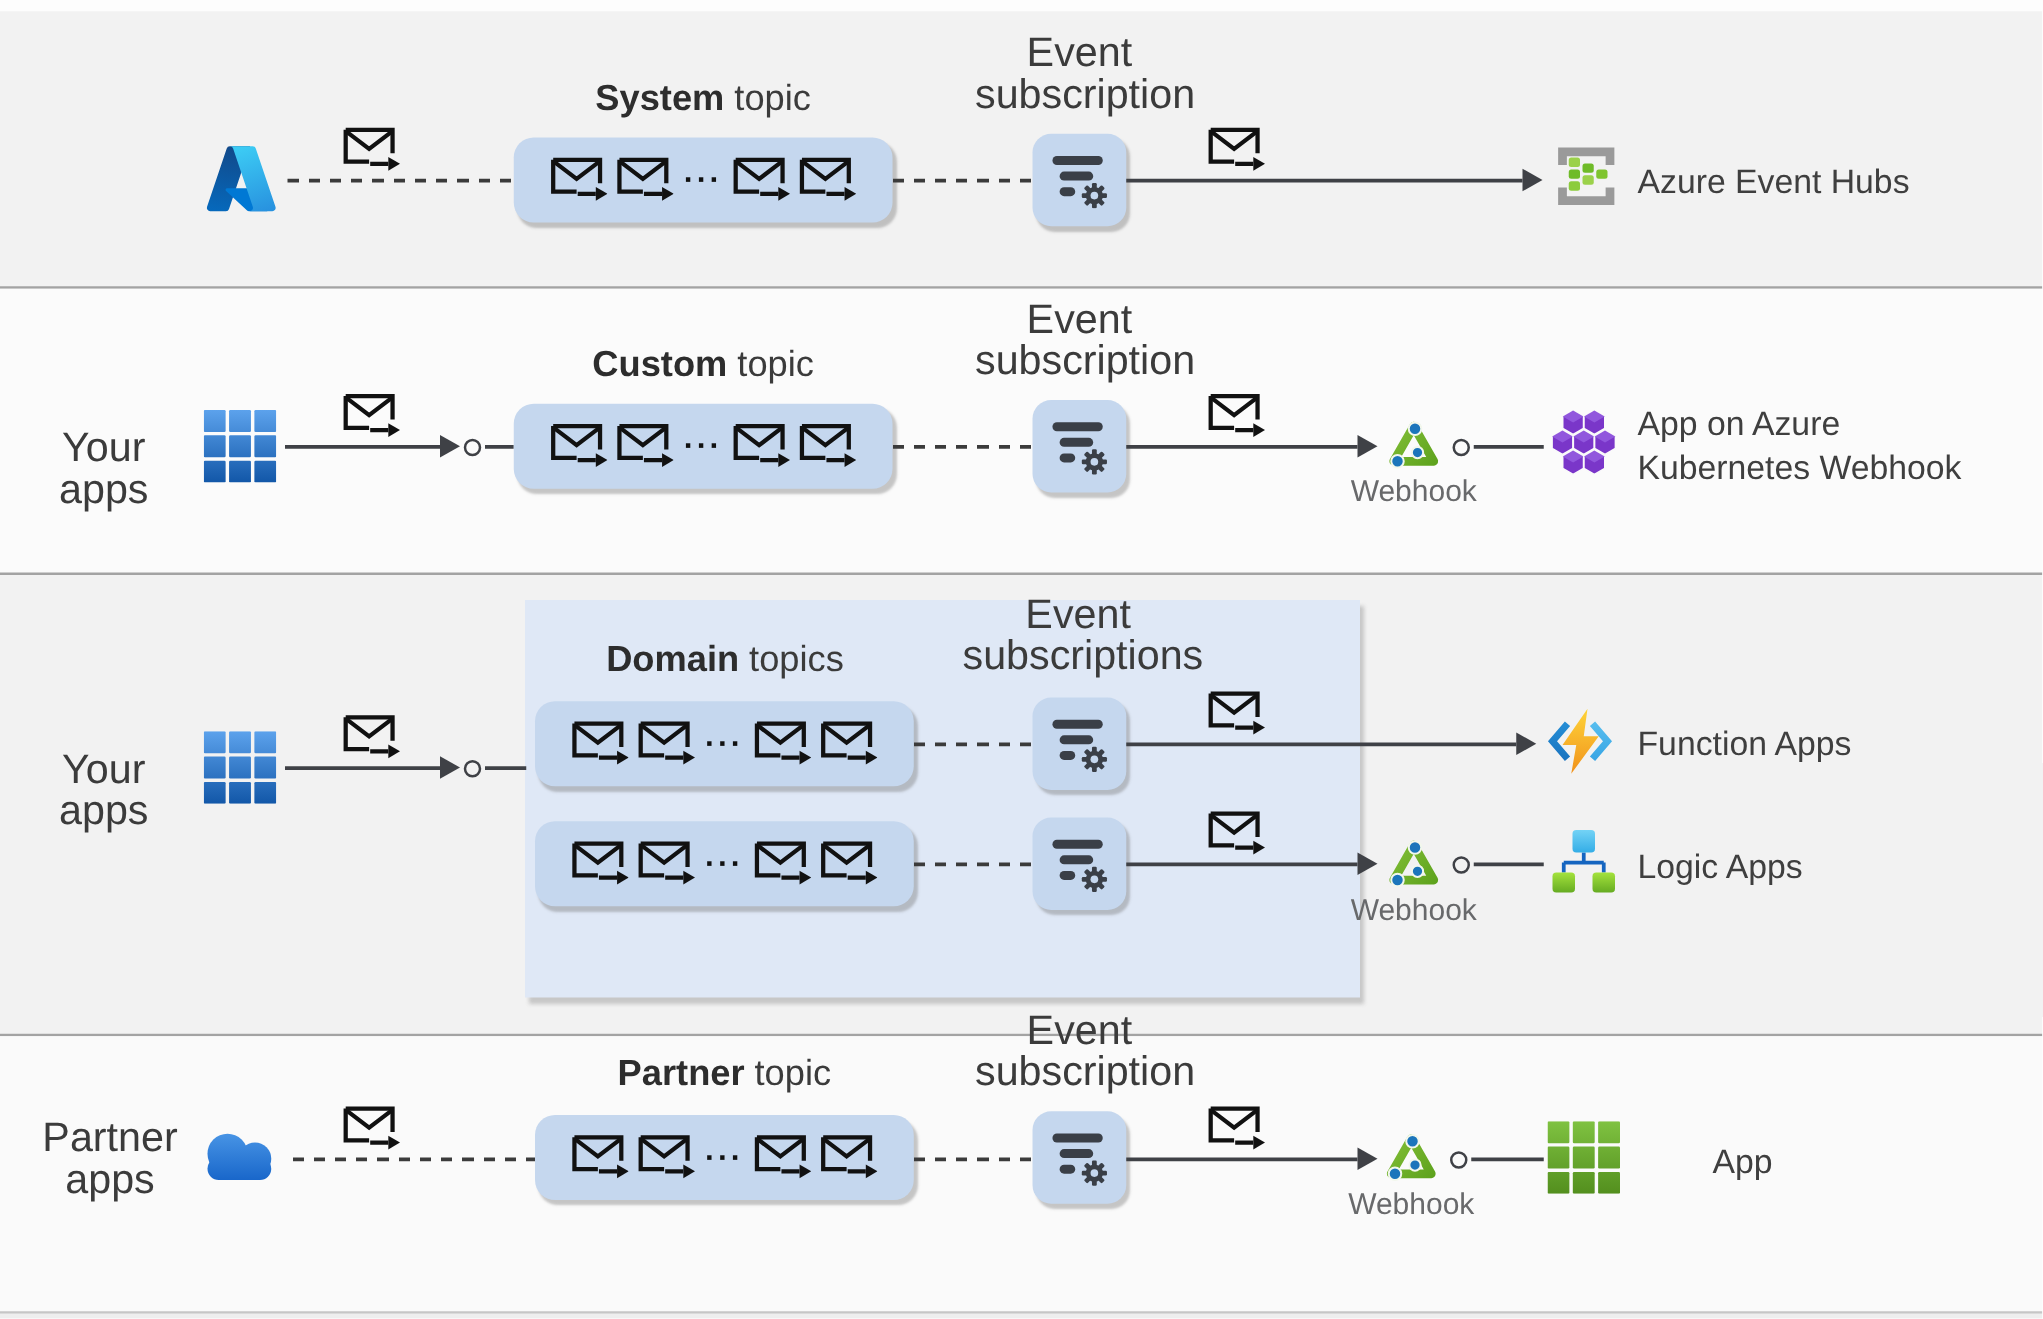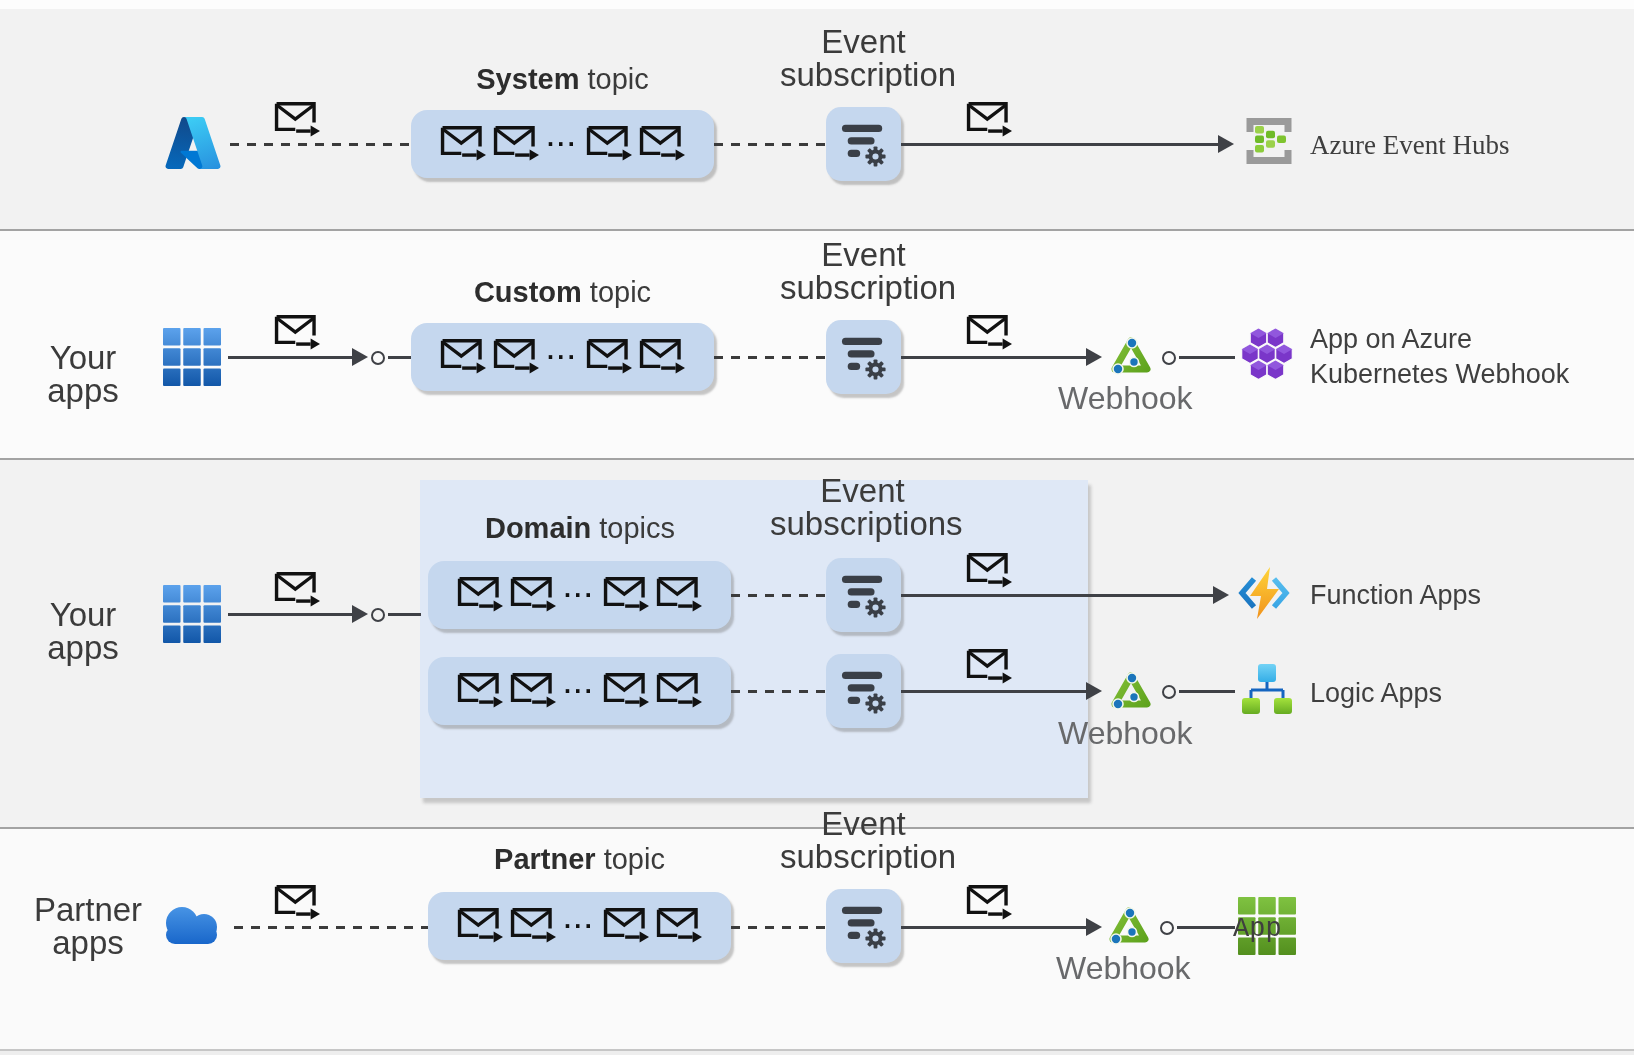--- a/index.html
+++ b/index.html
@@ -22,21 +22,21 @@
   
   .ic{position:absolute;}
   .env{position:absolute;width:46px;height:38px;}
   .env-in{width:46px;height:38px;flex:0 0 auto;}
   
   .lbl{position:absolute;font-size:33px;color:#3b3b3b;text-align:center;line-height:33px;}
   .topic-lbl{position:absolute;font-size:29px;color:#3b3b3b;text-align:center;}
   .topic-lbl .b{font-weight:700;color:#2d2d2d;}
   .topic-lbl .rest{margin-left:8px;}
   .target-lbl{position:absolute;font-size:27px;color:#3f3f3f;line-height:35px;white-space:nowrap;}
-  .wh-lbl{position:absolute;font-size:32px;color:#68696b;text-align:left;width:146px;}
+  .wh-lbl{position:absolute;font-size:24px;color:#68696b;text-align:center;width:146px;}
   .dots{font-weight:900;font-size:25px;color:#111;letter-spacing:2px;padding:0 1px;}
 </style>
 </head>
 <body>
 
 <div id="canvas">
 
   <svg width="0" height="0" style="position:absolute" aria-hidden="true">
     <defs>
       <symbol id="sym-env" viewBox="0 0 54 44">
@@ -178,21 +178,21 @@
     </g>
     <g>
       <rect x="15" y="14" width="9" height="7.5" rx="2" fill="#9bd14a"></rect>
       <rect x="15" y="23.5" width="9" height="7.5" rx="2" fill="#6fbb28"></rect>
       <rect x="15" y="33" width="9" height="7.5" rx="2" fill="#8ccc3c"></rect>
       <rect x="26" y="18.75" width="9" height="7.5" rx="2" fill="#6fbb28"></rect>
       <rect x="26" y="28.25" width="9" height="7.5" rx="2" fill="#9bd14a"></rect>
       <rect x="37" y="23.5" width="9" height="7.5" rx="2" fill="#7fc42f"></rect>
     </g>
   </svg>
-  <div class="target-lbl" style="left:1310px;top:128px;font-family:Liberation Serif, serif;">Azure Event Hubs</div>
+  <div class="target-lbl" style="left:1310px;top:128px;">Azure Event Hubs</div>
 
   <div class="lbl" style="left:18px;top:341px;width:130px;">
     <div>Your apps</div>
   </div>
   <svg class="ic" style="left:163px;top:328px;width:58px;height:58px;" viewBox="0 0 58 58">
     <g fill="url(#g-blue)">
       <rect x="0" y="0" width="17.5" height="17.5" rx="1"></rect>
         <rect x="20.25" y="0" width="17.5" height="17.5" rx="1"></rect>
         <rect x="40.5" y="0" width="17.5" height="17.5" rx="1"></rect>
       <rect x="0" y="20.25" width="17.5" height="17.5" rx="1"></rect>
@@ -448,15 +448,15 @@
         <rect x="20.25" y="0" width="17.5" height="17.5" rx="1"></rect>
         <rect x="40.5" y="0" width="17.5" height="17.5" rx="1"></rect>
       <rect x="0" y="20.25" width="17.5" height="17.5" rx="1"></rect>
         <rect x="20.25" y="20.25" width="17.5" height="17.5" rx="1"></rect>
         <rect x="40.5" y="20.25" width="17.5" height="17.5" rx="1"></rect>
       <rect x="0" y="40.5" width="17.5" height="17.5" rx="1"></rect>
         <rect x="20.25" y="40.5" width="17.5" height="17.5" rx="1"></rect>
         <rect x="40.5" y="40.5" width="17.5" height="17.5" rx="1"></rect>
     </g>
   </svg>
-  <div class="target-lbl" style="left:1233px;top:912px;font-family:Liberation Mono, monospace;">App</div>
+  <div class="target-lbl" style="left:1370px;top:912px;">App</div>
 
 </div>
 
 </body></html>

